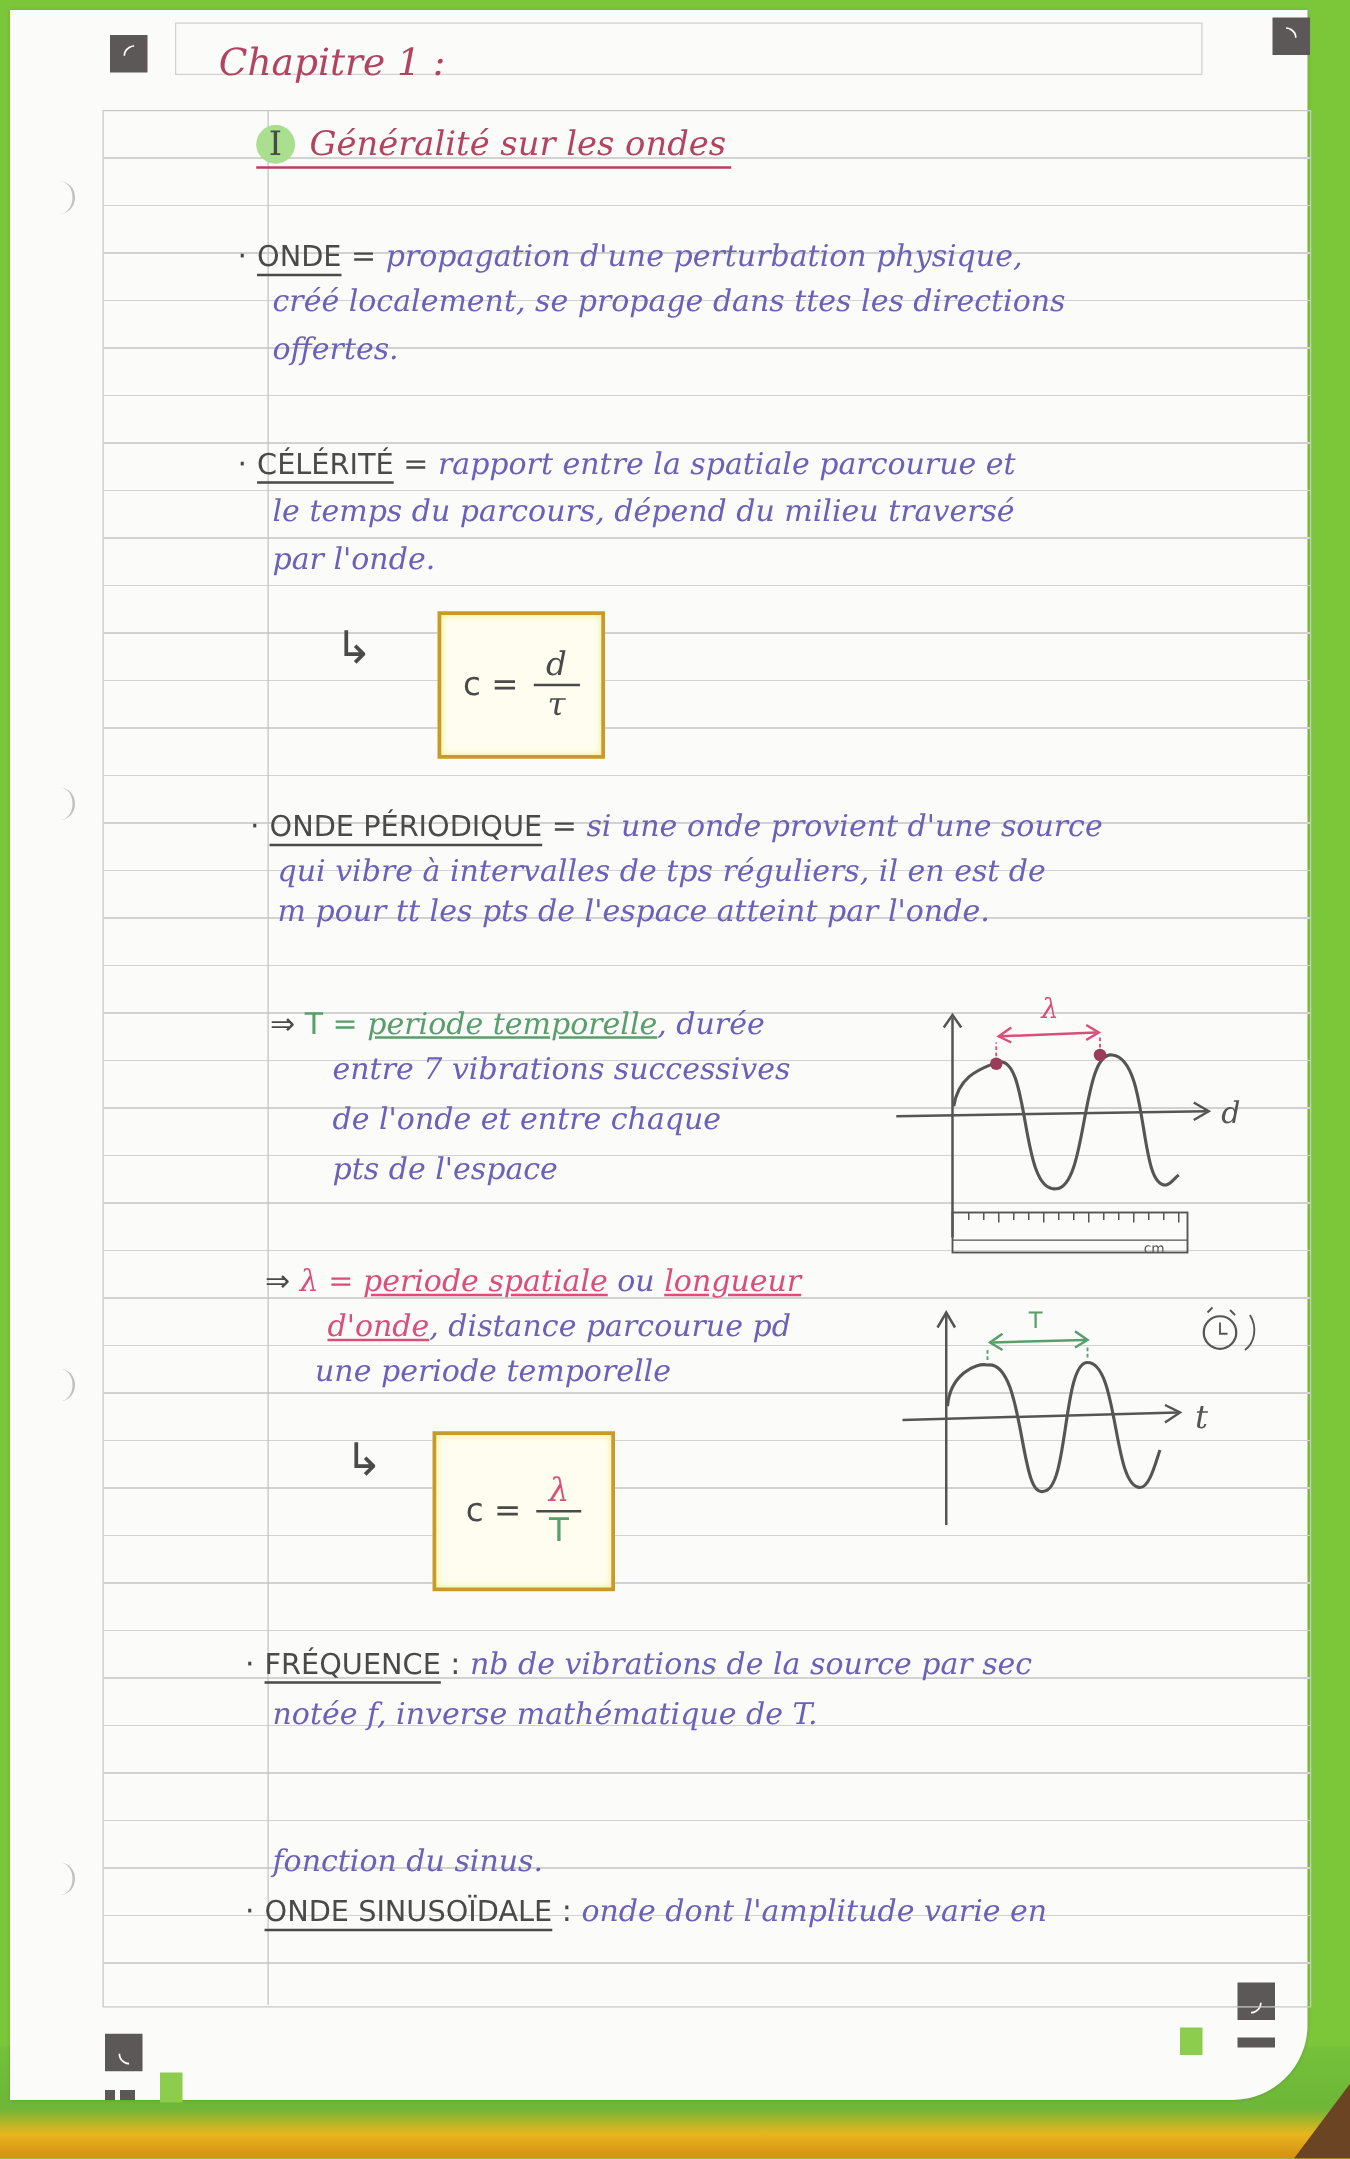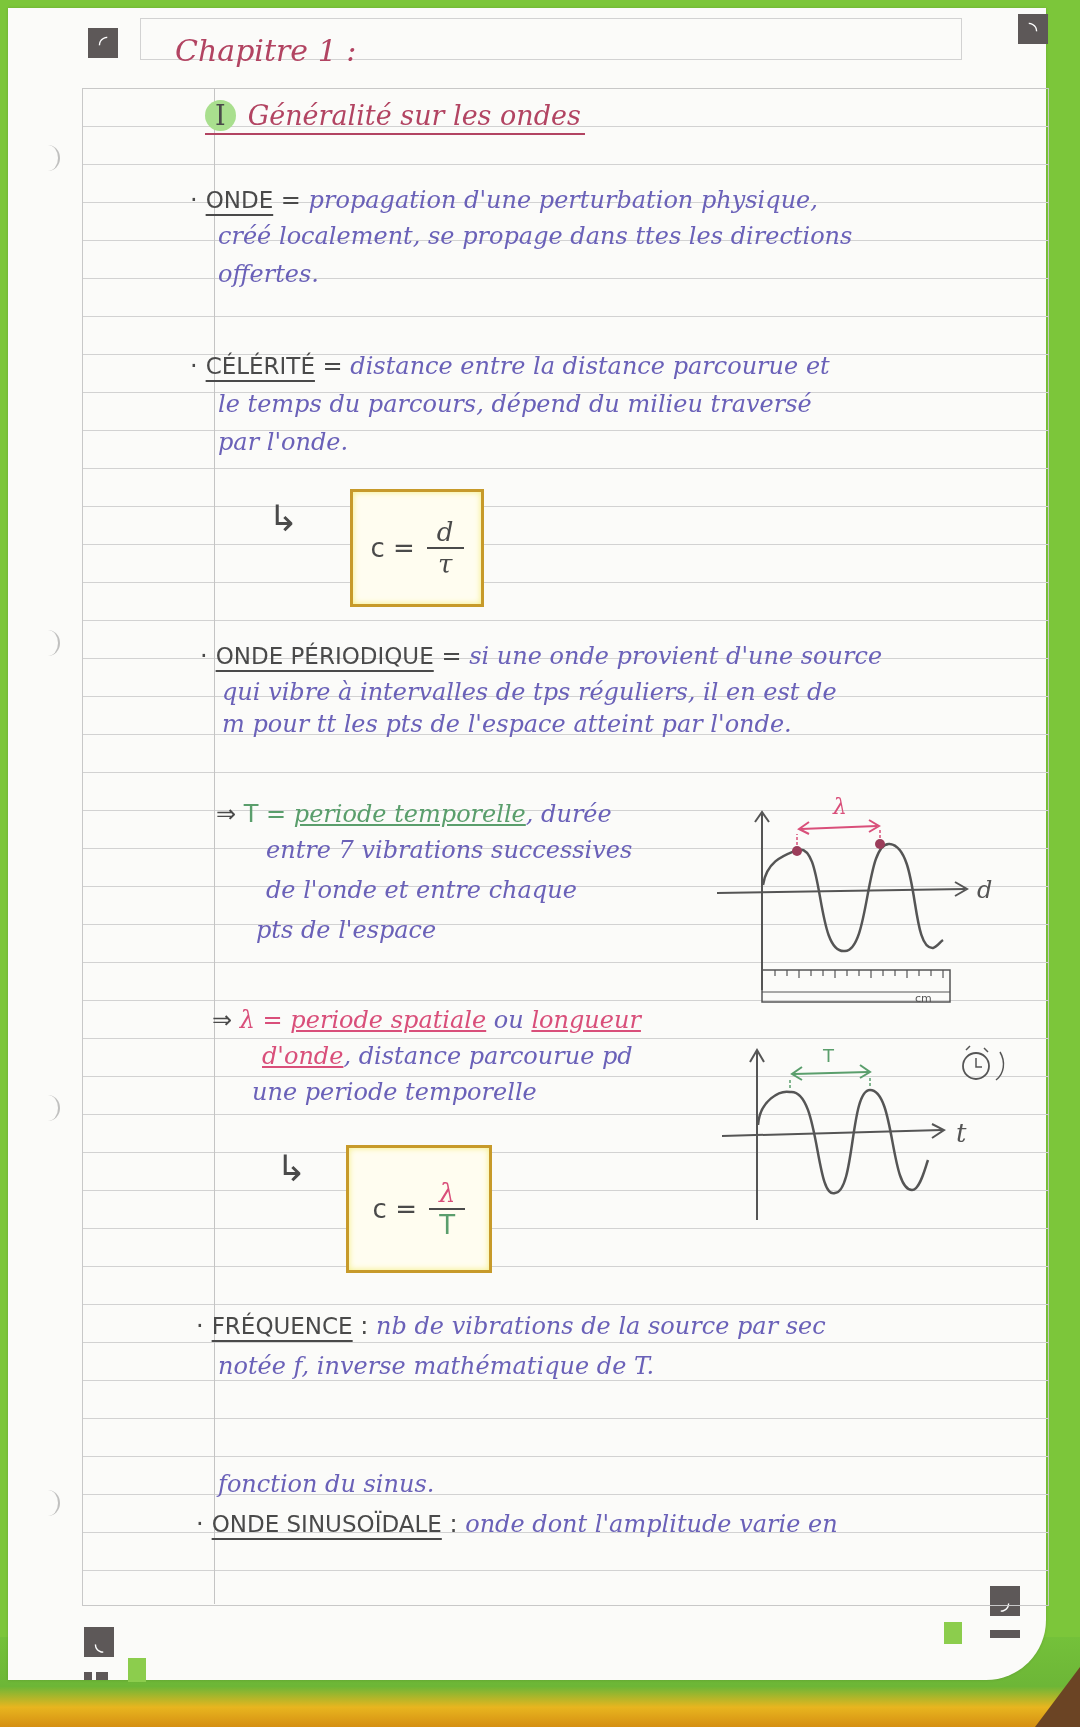--- a/index.html
+++ b/index.html
@@ -41,21 +41,21 @@
   .title-main { color: #a98a17; background: #f6f66a; font-size: 24px; letter-spacing: 1px;
     font-family: "DejaVu Sans", sans-serif; padding: 4px 10px; box-shadow: 0 0 8px #f6f66a; }
   .paper {
     position: absolute; left: 82px; top: 88px; width: 965px; height: 1516px;
     border: 1px solid #c8c8c8;
     background-image: repeating-linear-gradient(180deg, transparent 0, transparent 37px, #d2d2d2 37px, #d2d2d2 38px);
     background-position: 0 0;
   }
   .margin-line { position: absolute; left: 214px; top: 88px; width: 1px; height: 1516px; background: #c4c4c4; }
   .ink { position: absolute; font-family: "DejaVu Serif", serif; font-style: italic;
-    font-size: 24px; color: #6a61b8; white-space: nowrap; line-height: 28px; }
+    font-size: 24px; color: #6a61b8; white-space: nowrap; line-height: 38px; }
   .term { font-family: "DejaVu Sans", sans-serif; font-style: normal; color: #4a4a4a;
     text-decoration: underline; text-underline-offset: 6px; font-size: 23px; }
   .bullet { color: #4a4a4a; font-style: normal; font-family: "DejaVu Sans", sans-serif; margin-right: 8px; }
   .eq { font-style: normal; color: #4a4a4a; font-family: "DejaVu Sans", sans-serif; }
   .pink { color: #d94f7a; }
   .green { color: #5a9e6c; }
   .heading { position: absolute; left: 205px; top: 100px; font-family: "DejaVu Serif", serif; font-style: italic;
     color: #b24462; font-size: 27px; border-bottom: 2px solid #b24462; padding: 0 4px 2px 0; }
   .heading .num { font-style: normal; color: #4a4a4a; background: #a9df8e; border-radius: 50%;
     padding: 0 10px; margin-right: 12px; }
@@ -110,21 +110,21 @@
   <span class="bullet">·</span><span class="term">ONDE</span>
   <span class="eq">=</span>
   <span>propagation d'une perturbation physique,</span>
 </div>
 <div class="ink" style="left:218px;top:222px;">créé localement, se propage dans ttes les directions</div>
 <div class="ink" style="left:218px;top:260px;">offertes.</div>
 
 <div class="ink" style="left:190px;top:352px;">
   <span class="bullet">·</span><span class="term">CÉLÉRITÉ</span>
   <span class="eq">=</span>
-  <span>distance entre la distance parcourue et</span>
+  <span>rapport entre la spatiale parcourue et</span>
 </div>
 <div class="ink" style="left:218px;top:390px;">le temps du parcours, dépend du milieu traversé</div>
 <div class="ink" style="left:218px;top:428px;">par l'onde.</div>
 <div class="arrow-l" style="left:268px;top:498px;">↳</div>
 <div class="formula-box" style="left:350px;top:489px;width:128px;height:112px;">
   <span>c =</span>
   <span class="frac">
       <span class="n">d</span>
       <span class="d">τ</span>
     </span>
@@ -138,21 +138,21 @@
 <div class="ink" style="left:222px;top:678px;">qui vibre à intervalles de tps réguliers, il en est de</div>
 <div class="ink" style="left:222px;top:710px;">m pour tt les pts de l'espace atteint par l'onde.</div>
 
 <div class="ink" style="left:216px;top:800px;">
   <span class="eq">⇒</span>
   <span class="eq green">T =</span>
   <span class="green" style="text-decoration:underline;">periode temporelle</span><span>, durée</span>
 </div>
 <div class="ink" style="left:266px;top:836px;">entre 7 vibrations successives</div>
 <div class="ink" style="left:266px;top:876px;">de l'onde et entre chaque</div>
-<div class="ink" style="left:256px;top:916px;">pts de l'espace</div>
+<div class="ink" style="left:266px;top:916px;">pts de l'espace</div>
 
 <svg style="left:715px;top:800px;" width="280" height="210">
   <line x1="47" y1="190" x2="47" y2="14" stroke="#555" stroke-width="2"></line>
   <path d="M40,22 L47,12 L54,22" fill="none" stroke="#555" stroke-width="2"></path>
   <line x1="2" y1="93" x2="250" y2="89" stroke="#555" stroke-width="2"></line>
   <path d="M240,82 L252,89 L240,96" fill="none" stroke="#555" stroke-width="2"></path>
   <path d="M48,85 C52,60 70,55 82,50 C110,40 100,155 130,151 C155,150 150,40 175,44 C205,48 195,150 218,148 C222,147 225,142 228,140" fill="none" stroke="#555" stroke-width="2.5"></path>
   <circle cx="82" cy="51" r="5" fill="#9b3d5a"></circle>
   <circle cx="165" cy="44" r="5" fill="#9b3d5a"></circle>
   <line x1="82" y1="45" x2="82" y2="34" stroke="#d94f7a" stroke-width="1.5" stroke-dasharray="3,2"></line>

